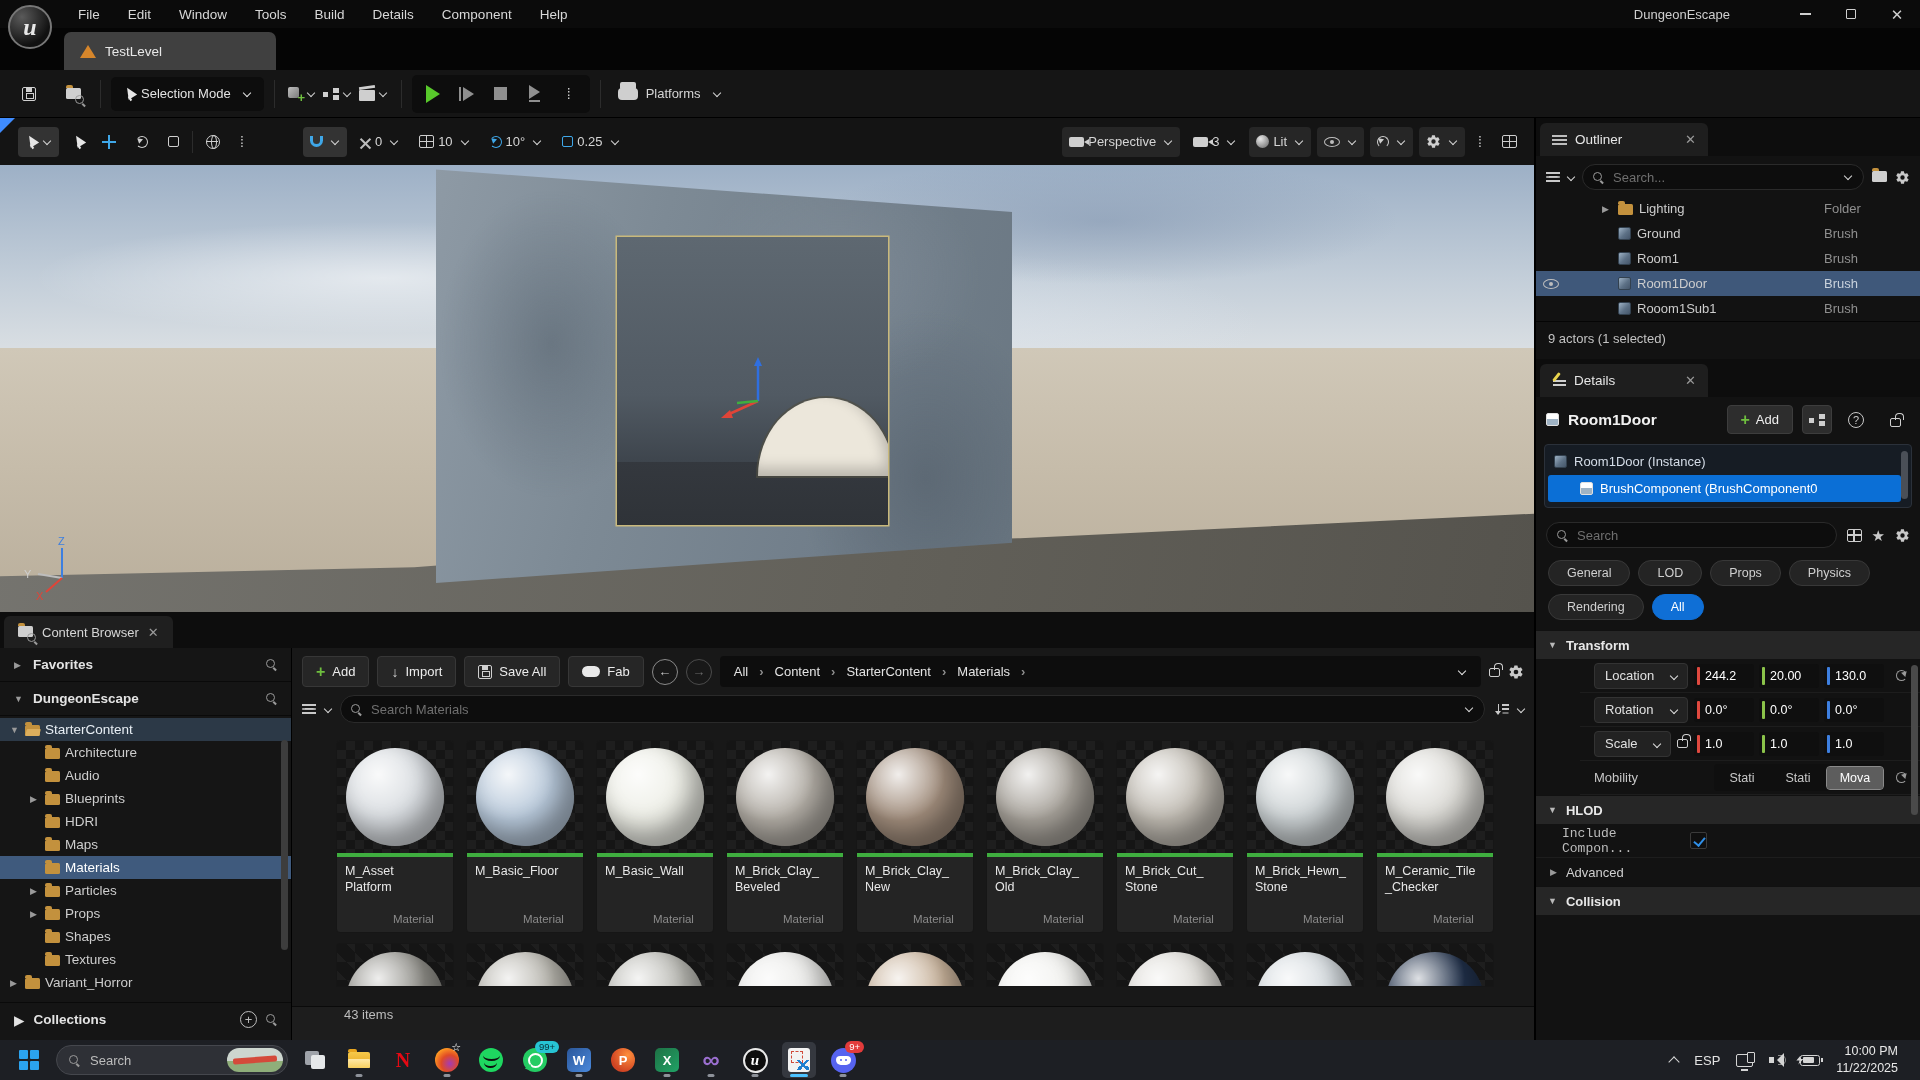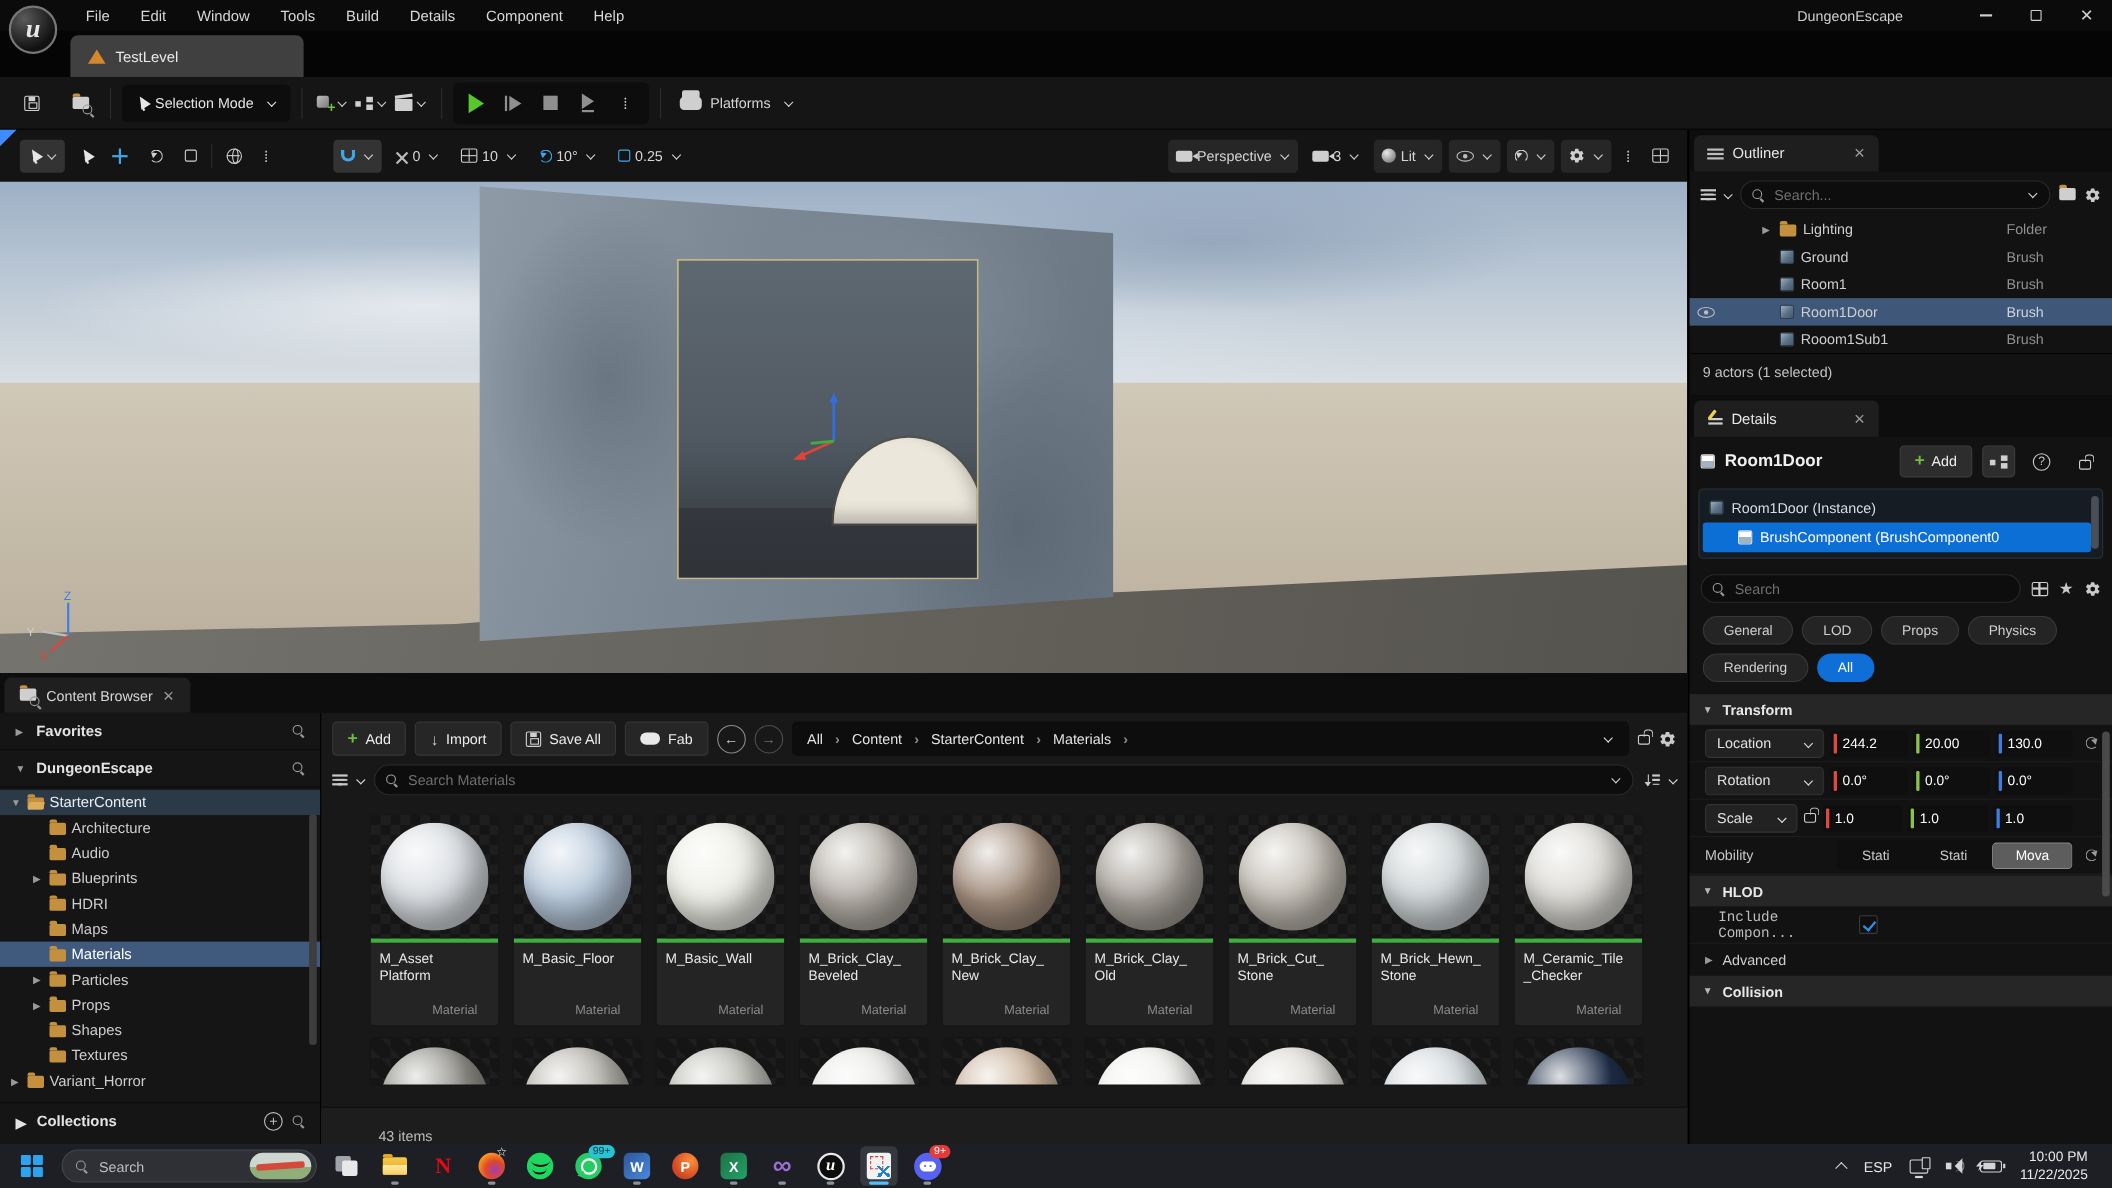--- a/index.html
+++ b/index.html
@@ -179,21 +179,21 @@
   .comp-row{display:flex;align-items:center;gap:7px;height:27px;border-radius:3px;color:#d5dde8;padding-left:calc(6px + var(--d,0)*26px);white-space:nowrap;overflow:hidden;}
   .comp-row.comp-selected{background:#0b6fd6;color:#fff;}
   .compbox .scroll{position:absolute;right:3px;top:6px;width:7px;height:48px;background:#4a4f57;border-radius:4px;}
   .d-search-row{display:flex;align-items:center;gap:10px;padding:6px 10px;}
   .d-tabs{display:flex;flex-wrap:wrap;gap:8px;padding:6px 12px 10px 12px;max-width:372px;}
   .d-tab{background:#242424;border:1px solid #383838;border-radius:13px;height:26px;display:flex;align-items:center;justify-content:center;padding:0 18px;color:#cfcfcf;font-size:12.5px;}
   .d-tab.active{background:#0f6fd6;border-color:#0f6fd6;color:#fff;}
   .sect-head{display:flex;align-items:center;gap:9px;height:29px;background:#262626;border-top:1px solid #111;padding:0 12px;color:#e8e8e8;font-weight:bold;font-size:13px;}
   .sect-head .tri{font-size:9px;color:#b9b9b9;}
   .t-grid{position:relative;}
-  .t-row{display:flex;align-items:center;height:34px;border-bottom:1px solid #1d1d1d;padding:0 8px 0 14px;gap:6px;}
+  .t-row{display:flex;align-items:center;height:34px;border-bottom:1px solid #1d1d1d;padding:0 8px 0 14px;gap:6px;margin-left:44px;}
   .t-lbl-pill{display:flex;align-items:center;gap:6px;background:#222;border:1px solid #333;border-radius:4px;height:26px;padding:0 10px;color:#e0e0e0;width:108px;justify-content:space-between;}
   .t-lblplain{color:#c6c6c6;width:114px;}
   .t-vals{display:flex;gap:5px;flex:1;}
   .vbox{position:relative;background:#0f0f0f;border-radius:3px;height:24px;display:flex;align-items:center;padding:0 6px 0 11px;min-width:60px;flex:1;color:#fff;font-size:12.5px;}
   .vbox::before{content:"";position:absolute;left:3px;top:3px;bottom:3px;width:3px;border-radius:1px;background:var(--ax);}
   .vbox.ax{--ax:#e0493f;} .vbox.ay{--ax:#8bc34a;} .vbox.az{--ax:#3d7fe0;}
   .mobseg{display:flex;flex:1;background:#0f0f0f;border-radius:4px;overflow:hidden;align-items:center;height:27px;}
   .mob{flex:1;text-align:center;color:#c9c9c9;font-size:12.5px;padding:4px 0;}
   .mob.sel{background:#5d5d5d;color:#fff;border-radius:3px;margin:1px;outline:1px solid #8a8a8a;}
   .t-reset{width:22px;display:flex;justify-content:center;flex:none;}
@@ -241,21 +241,21 @@
     background-position:0 0,9px 9px;background-size:18px 18px;background-color:#151515;}
   .sphere{position:absolute;left:9px;top:7px;width:98px;height:98px;border-radius:50%;
     background-image:radial-gradient(circle at 33% 27%,rgba(255,255,255,.85) 0%,rgba(255,255,255,0) 48%);
     box-shadow:inset -12px -16px 22px rgba(0,0,0,.38);}
   .greenbar{height:4px;background:#3fae3f;}
   .tname{padding:7px 8px 2px 8px;color:#e8e8e8;font-size:12.5px;line-height:1.25;white-space:pre-line;height:56px;}
   .ttype{padding:0 8px 7px 8px;color:#8a8a8a;font-size:11.5px;margin-left:48px;}
   .ptile{width:118px;height:44px;background:#242424;border:1px solid #161616;border-radius:4px 4px 0 0;overflow:hidden;position:relative;flex:none;
     background-image:linear-gradient(45deg,#1e1e1e 25%,transparent 25%,transparent 75%,#1e1e1e 75%);background-size:18px 18px;background-color:#151515;}
   .ptile .sphere{top:8px;height:98px;}
-  .cb-status{position:absolute;left:0;bottom:0;right:0;height:34px;background:#1d1d1d;border-top:1px solid #0a0a0a;display:flex;align-items:flex-end;padding-left:52px;color:#bdbdbd;}
+  .cb-status{position:absolute;left:0;bottom:0;right:0;height:34px;background:#1d1d1d;border-top:1px solid #0a0a0a;display:flex;align-items:flex-start;padding-left:52px;color:#bdbdbd;}
   
   .taskbar{position:absolute;left:0;top:1040px;width:100%;height:40px;background:#1d1f24;display:flex;align-items:center;gap:10px;padding:0 12px;}
   .startic{display:grid;grid-template-columns:9px 9px;grid-template-rows:9px 9px;gap:1.5px;margin:0 8px;}
   .startic i{background:#2ba3ef;border-radius:1px;}
   .tb-search{display:flex;align-items:center;gap:8px;background:#2e3036;border:1px solid #45474d;border-radius:15px;height:30px;width:232px;padding:0 4px 0 12px;}
   .tb-search input{flex:1;background:transparent;border:none;outline:none;color:#d5d5d5;font-size:13px;font-family:inherit;min-width:10px;}
   .tb-search input::placeholder{color:#bdbdbd;}
   .tb-search .pic{width:56px;height:24px;border-radius:12px;overflow:hidden;position:relative;background:linear-gradient(180deg,#cdd6cf 0 55%,#8fae7a 55% 100%);flex:none;}
   .tb-search .pic::after{content:"";position:absolute;left:6px;top:9px;width:44px;height:6px;background:#d44a3a;border-radius:2px;transform:rotate(-4deg);}
   .tapp{position:relative;width:34px;height:36px;display:flex;align-items:center;justify-content:center;flex:none;}

